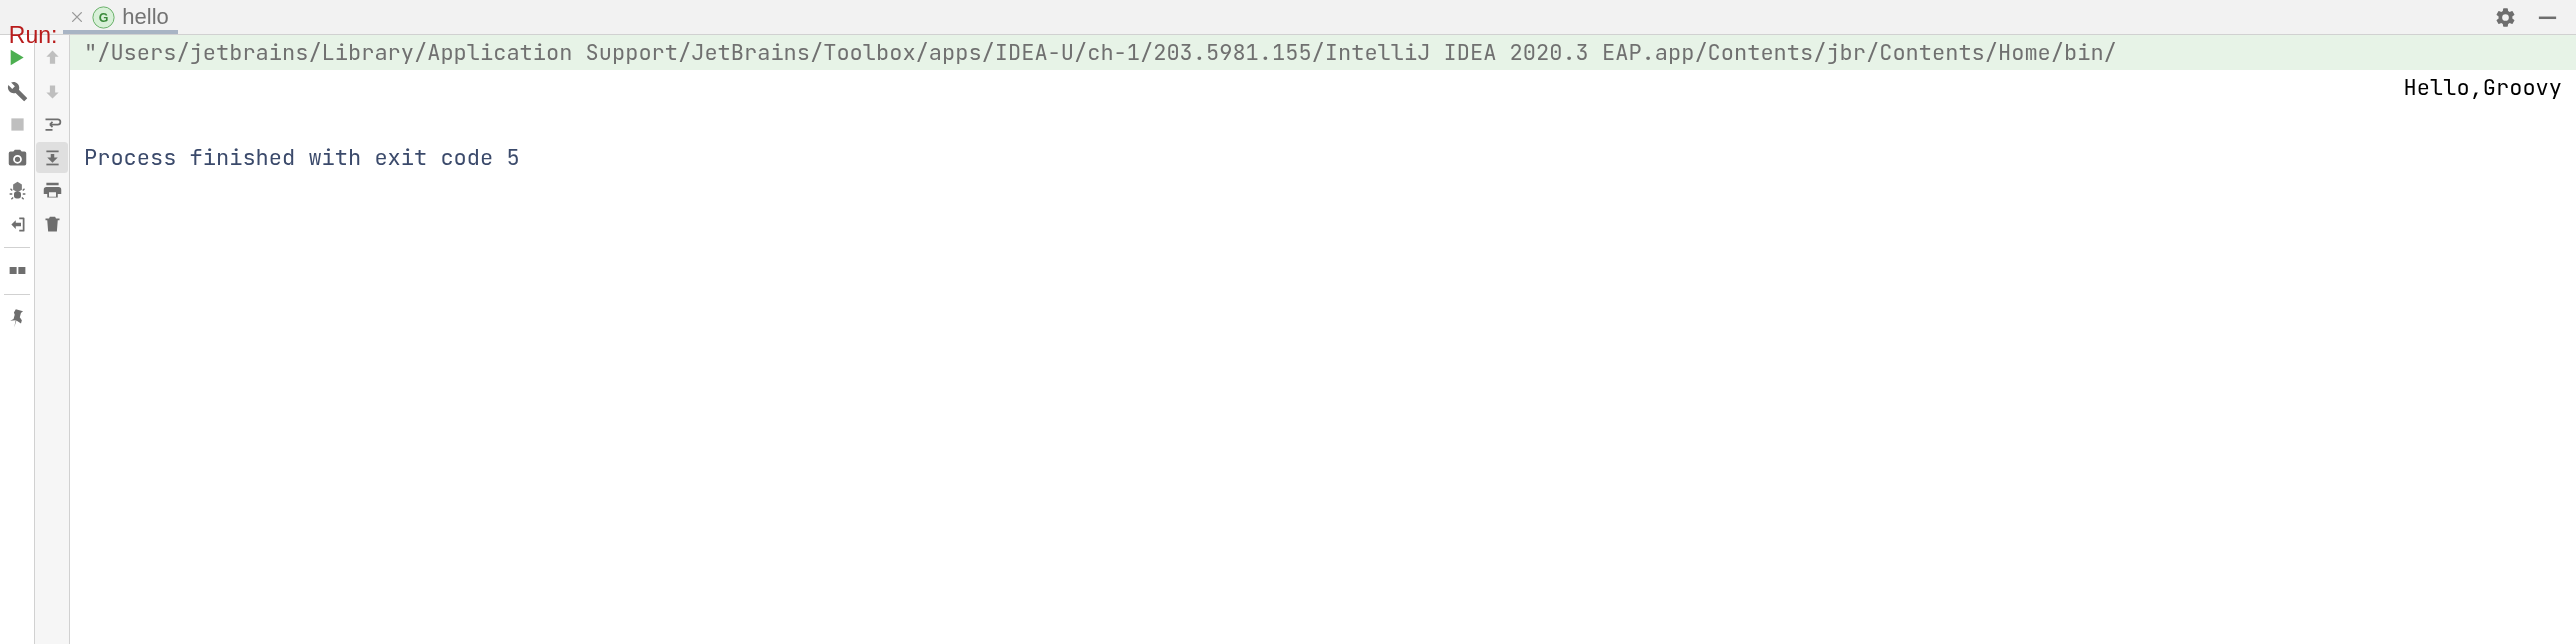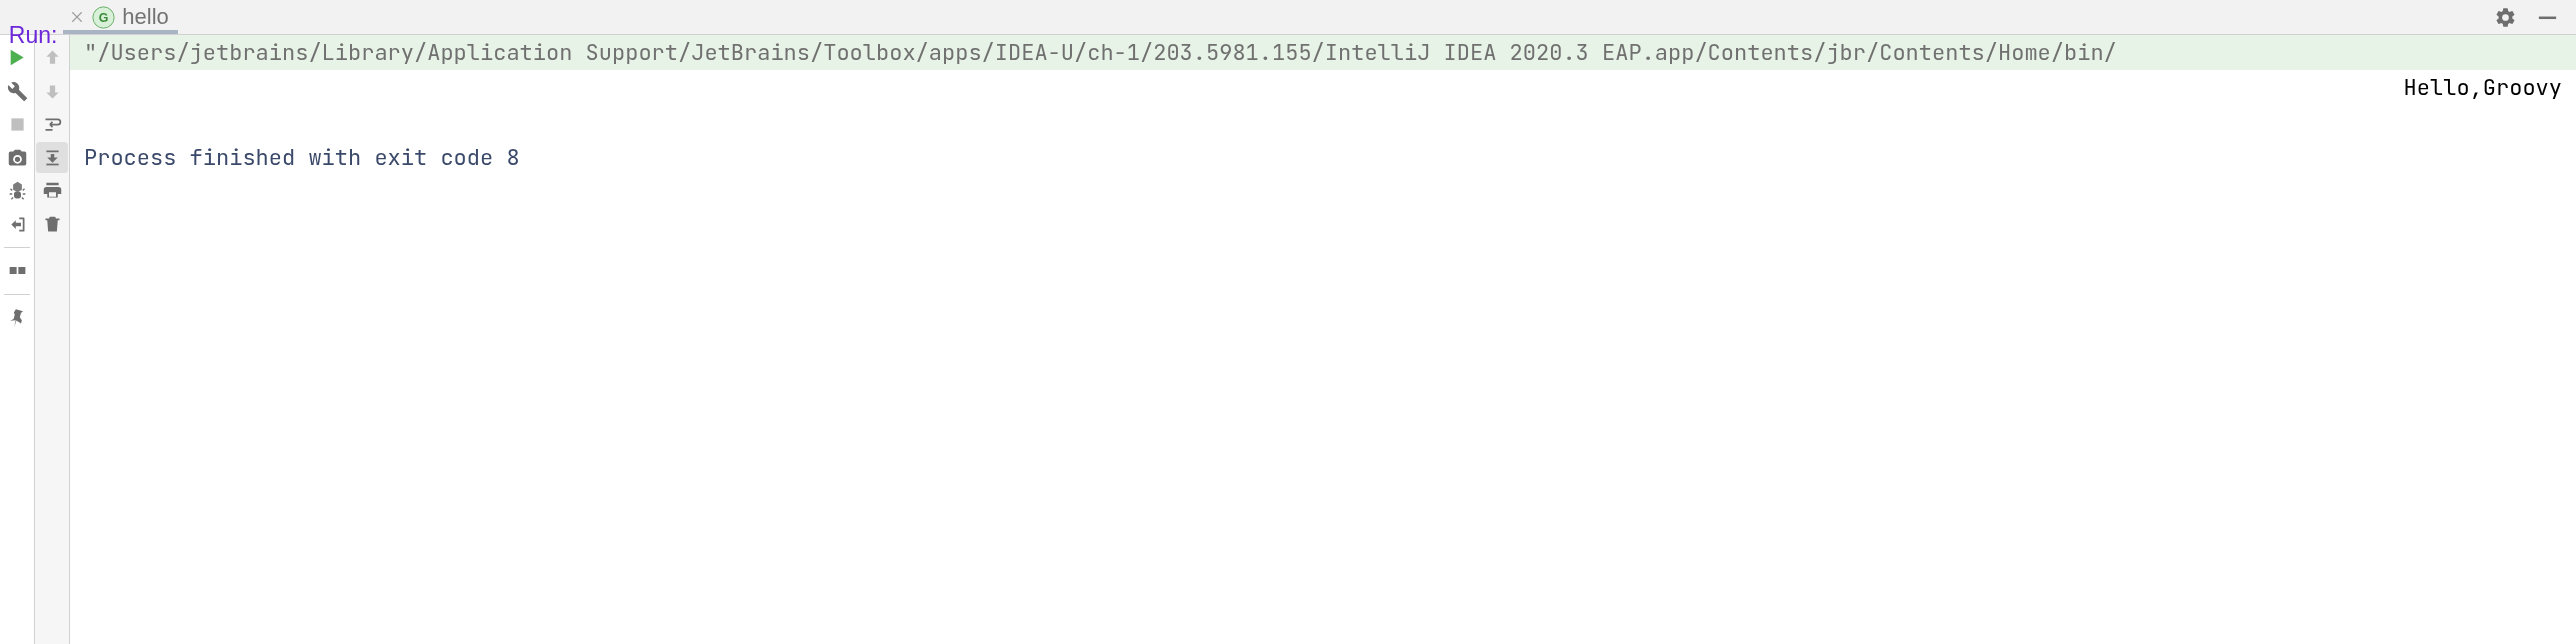--- a/index.html
+++ b/index.html
@@ -19,21 +19,21 @@
     align-items: center;
     height: 35px;
     width: 100%;
     background: #f2f2f2;
     border-bottom: 0.9px solid #d1d1d1;
     position: relative;
     padding: 0 10.5px 0 0;
   }
   .run-label {
     font-size: 23px;
-    color: #6d28d9;
+    color: #b91c1c;
     padding: 0 5.3px 0 8.8px;
     line-height: 35px;
     white-space: nowrap;
     margin-top: 36px;
   }
   .tab-strip {
     display: flex;
     align-items: stretch;
     height: 100%;
     flex: 1 1 auto;
@@ -264,17 +264,17 @@
       <svg viewBox="0 0 24 24">
           <path fill="currentColor" d="M6 7h12l-1 13H7L6 7zm3-4h6l1 2h4v2H4V5h4l1-2z"></path>
         </svg>
     </span>
   </div>
 
   <div class="console">
     <div class="line cmd">"/Users/jetbrains/Library/Application Support/JetBrains/Toolbox/apps/IDEA-U/ch-1/203.5981.155/IntelliJ IDEA 2020.3 EAP.app/Contents/jbr/Contents/Home/bin/</div>
     <div class="line out">Hello,Groovy</div>
     <div class="line blank"></div>
-    <div class="line finish">Process finished with exit code 8</div>
+    <div class="line finish">Process finished with exit code 5</div>
   </div>
 
 </div>
 
 
 </body></html>

